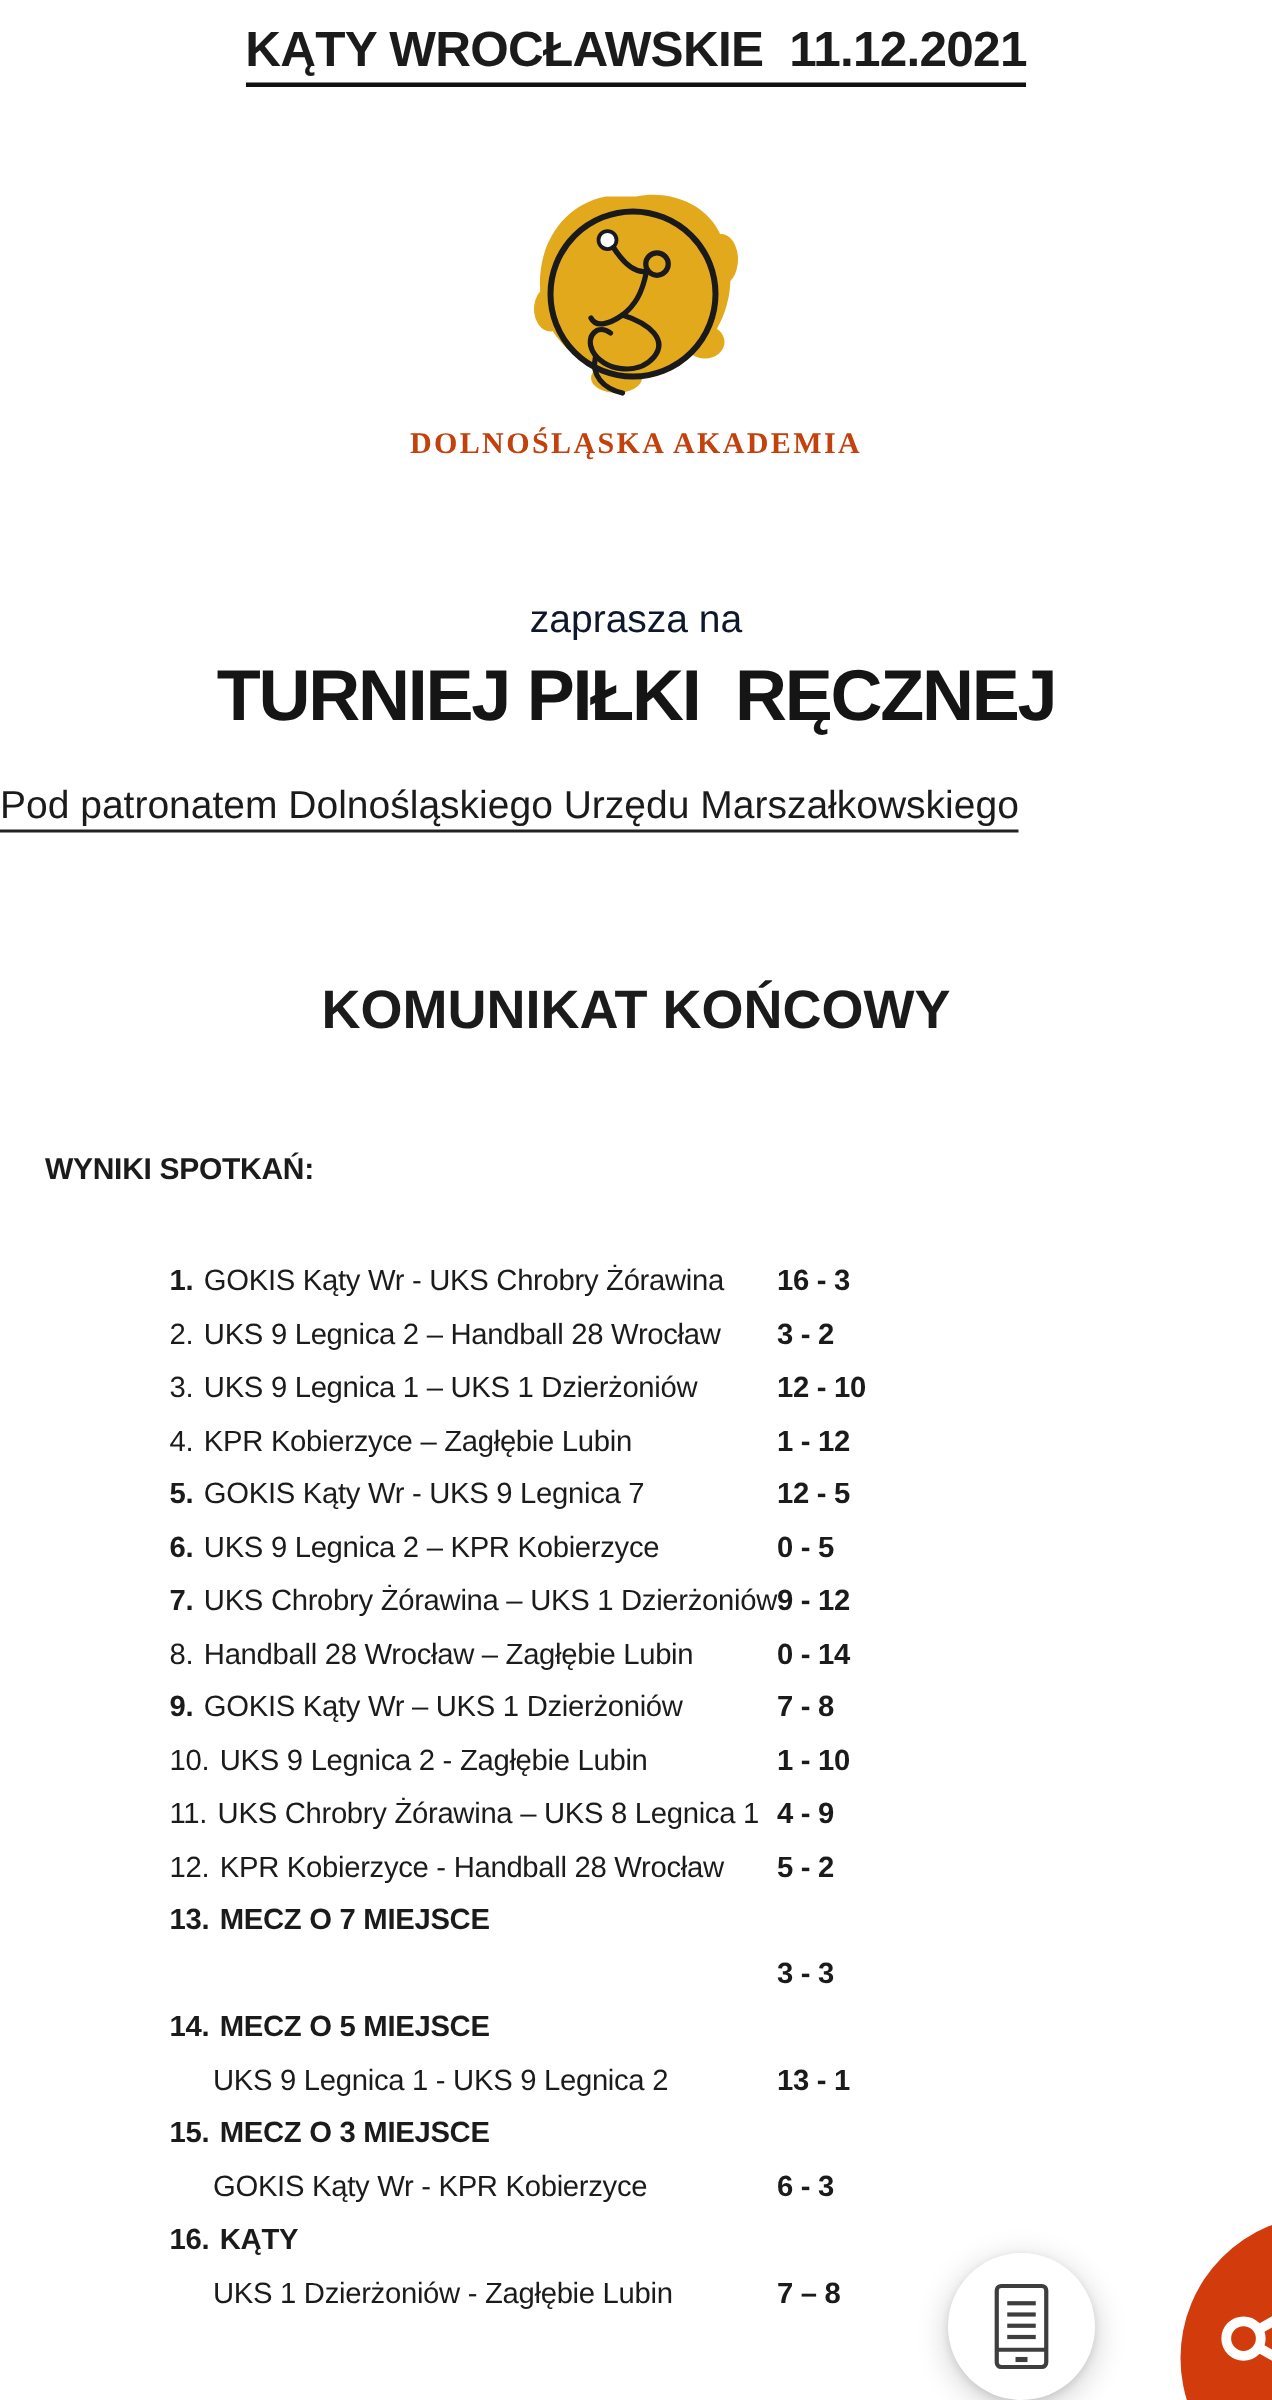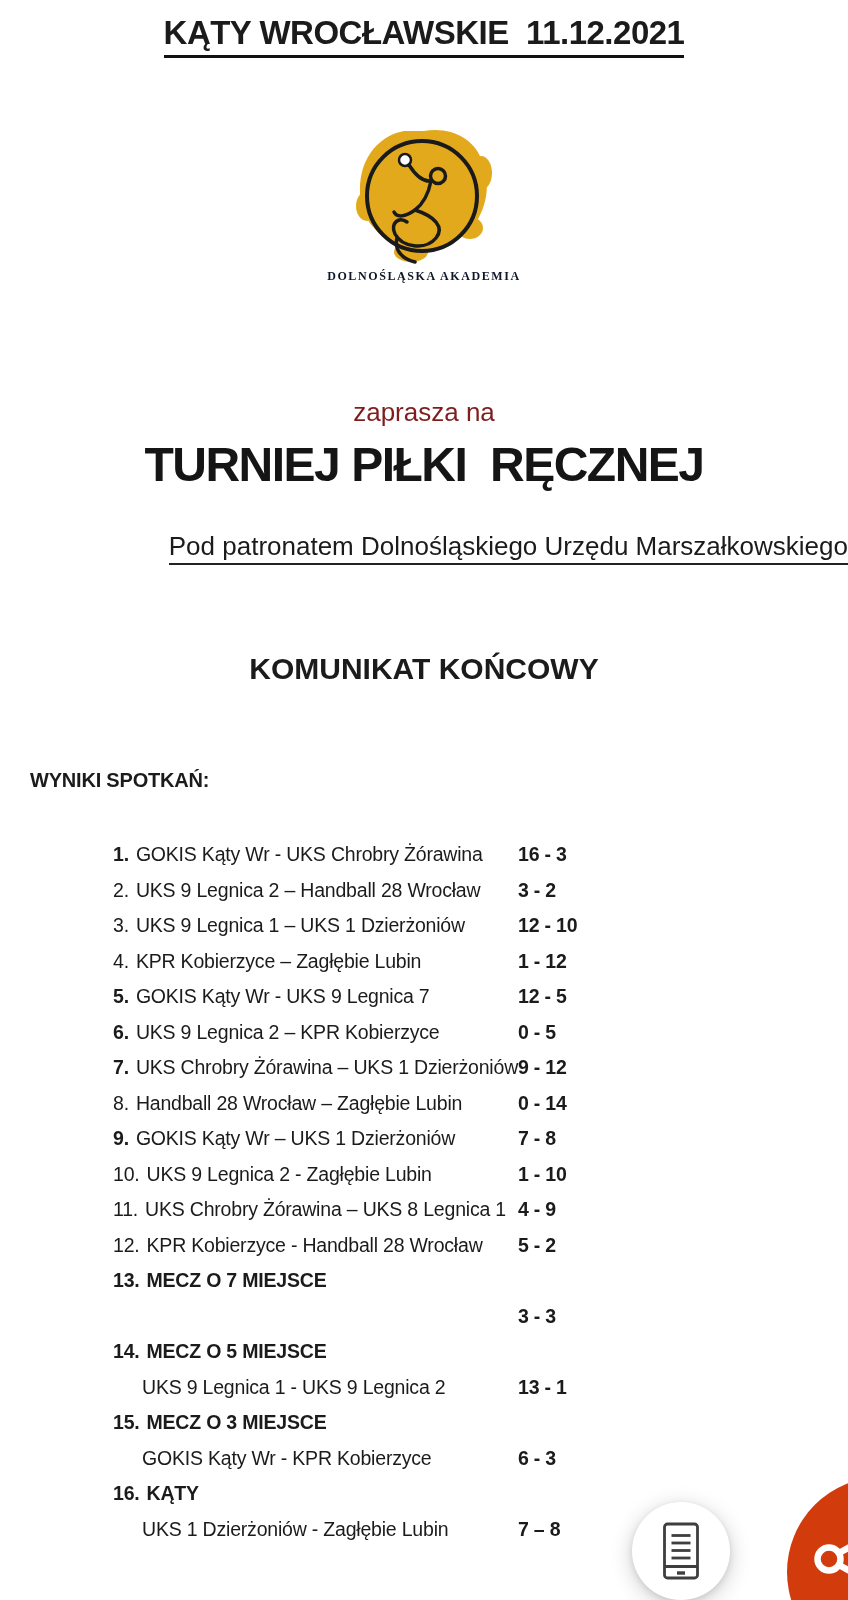--- a/index.html
+++ b/index.html
@@ -17,36 +17,36 @@
     position: absolute; top: 14px; left: 0; right: 0;
     text-align: center; font-size: 33px; font-weight: bold;
     letter-spacing: -0.5px;
   }
   .doc-title .u { display: inline-block; border-bottom: 3px solid #111; padding-bottom: 3px; white-space: pre; }
 
   .logo-block { position: absolute; top: 126px; left: 0; right: 0; text-align: center; }
   .logo-block svg.logo-art { display: block; margin: 0 auto 0 auto; }
   .logo-line1 {
     font-family: "Liberation Serif", serif; font-weight: bold;
-    font-size: 12px; letter-spacing: 1.6px; margin-top: 1px; color: #0f172a;
+    font-size: 20px; letter-spacing: 1.6px; margin-top: 17px; color: #c2410c;
   }
   .logo-line2 {
     font-family: "Liberation Serif", serif; font-weight: bold; font-style: italic;
     font-size: 27px; letter-spacing: 1px; margin-top: 0; color: #111;
   }
 
-  .invite { position: absolute; top: 397px; left: 0; right: 0; text-align: center; font-size: 26px; color: #7f1d1d; }
+  .invite { position: absolute; top: 397px; left: 0; right: 0; text-align: center; font-size: 26px; color: #0f172a; }
   .main-title {
     position: absolute; top: 437px; left: 0; right: 0; text-align: center;
     font-size: 48px; font-weight: bold; letter-spacing: -1.5px; white-space: pre; color: #151515;
   }
-  .patronage { position: absolute; top: 521px; left: 0; right: 0; text-align: right; font-size: 26px; margin-top: 10px; }
+  .patronage { position: absolute; top: 521px; left: 0; right: 0; text-align: left; font-size: 26px; }
   .patronage .u { display: inline-block; border-bottom: 2px solid #222; padding-bottom: 1px; }
 
-  .section-title { position: absolute; top: 652px; left: 0; right: 0; text-align: center; font-size: 30px; font-weight: bold; }
+  .section-title { position: absolute; top: 652px; left: 0; right: 0; text-align: center; font-size: 36px; font-weight: bold; }
 
   .results-label { position: absolute; top: 769px; left: 30px; font-size: 20px; font-weight: bold; letter-spacing: -0.2px; }
 
   .results { position: absolute; top: 837px; left: 113px; right: 0; }
   .row { position: relative; height: 35.5px; display: flex; align-items: center; font-size: 19.5px; letter-spacing: -0.2px; }
   .row .num { white-space: pre; margin-right: 7px; }
   .row.wide .num { }
   .row .num.b { font-weight: bold; }
   .row.header .num, .row.header .match { font-weight: bold; }
   .row.sub { padding-left: 22px; }

